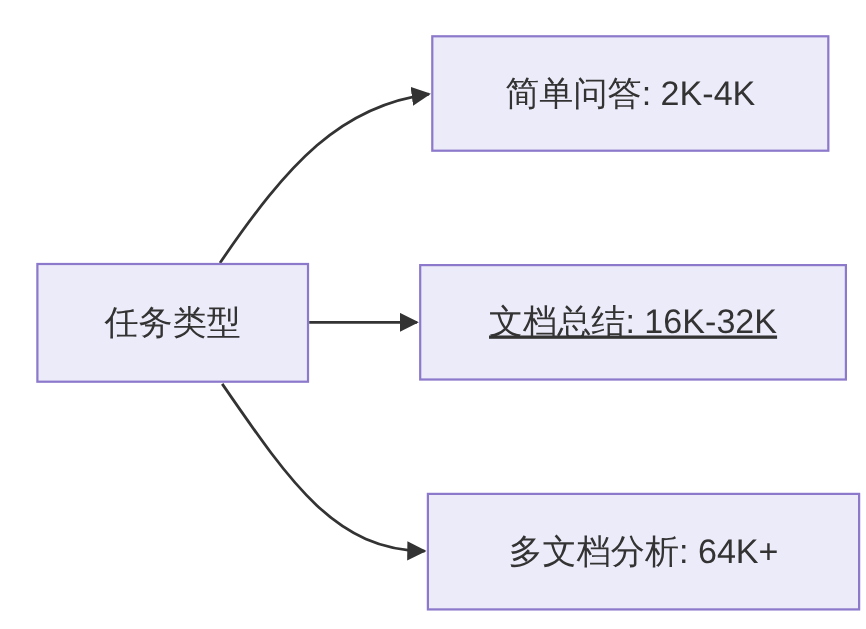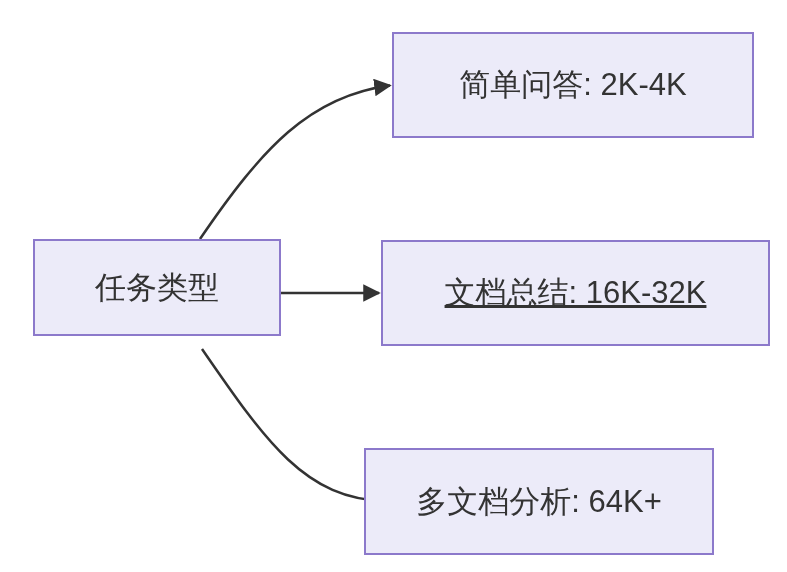--- a/index.html
+++ b/index.html
@@ -37,24 +37,24 @@
     background: var(--node-fill, #ECEBF9);
     border: 2px solid var(--node-border, #8C79CB);
     color: var(--text, #333333);
     font-size: 31px;
     display: flex;
     align-items: center;
     justify-content: center;
     text-align: center;
     white-space: nowrap;
   }
-  .node-root   { left: 33px;  top: 239px; width: 248px; height: 97px; }
+  .node-root   { left: 33px;  top: 239px; width: 248px; height: 109px; }
   .node-top    { left: 392px; top: 32px;  width: 362px; height: 106px; }
   .node-middle { left: 381px; top: 240px; width: 389px; height: 106px; text-decoration: underline; }
-  .node-bottom { left: 364px; top: 448px; width: 350px; height: 107px; }
+  .node-bottom { left: 388px; top: 448px; width: 394px; height: 107px; }
 </style>
 </head>
 <body>
 
 <div class="stage" style="--bg: #FFFFFF; --node-fill: #ECEBF9; --node-border: #8C79CB; --edge: #333333; --text: #333333;">
 
   <svg class="edges" viewBox="0 0 787 572" xmlns="http://www.w3.org/2000/svg">
     <defs>
       <marker id="arrowhead" viewBox="0 0 10 10" refX="9" refY="5" markerWidth="7" markerHeight="7" orient="auto-start-reverse">
         <path d="M 0 0 L 10 5 L 0 10 z" class="arrowhead-shape"></path>

